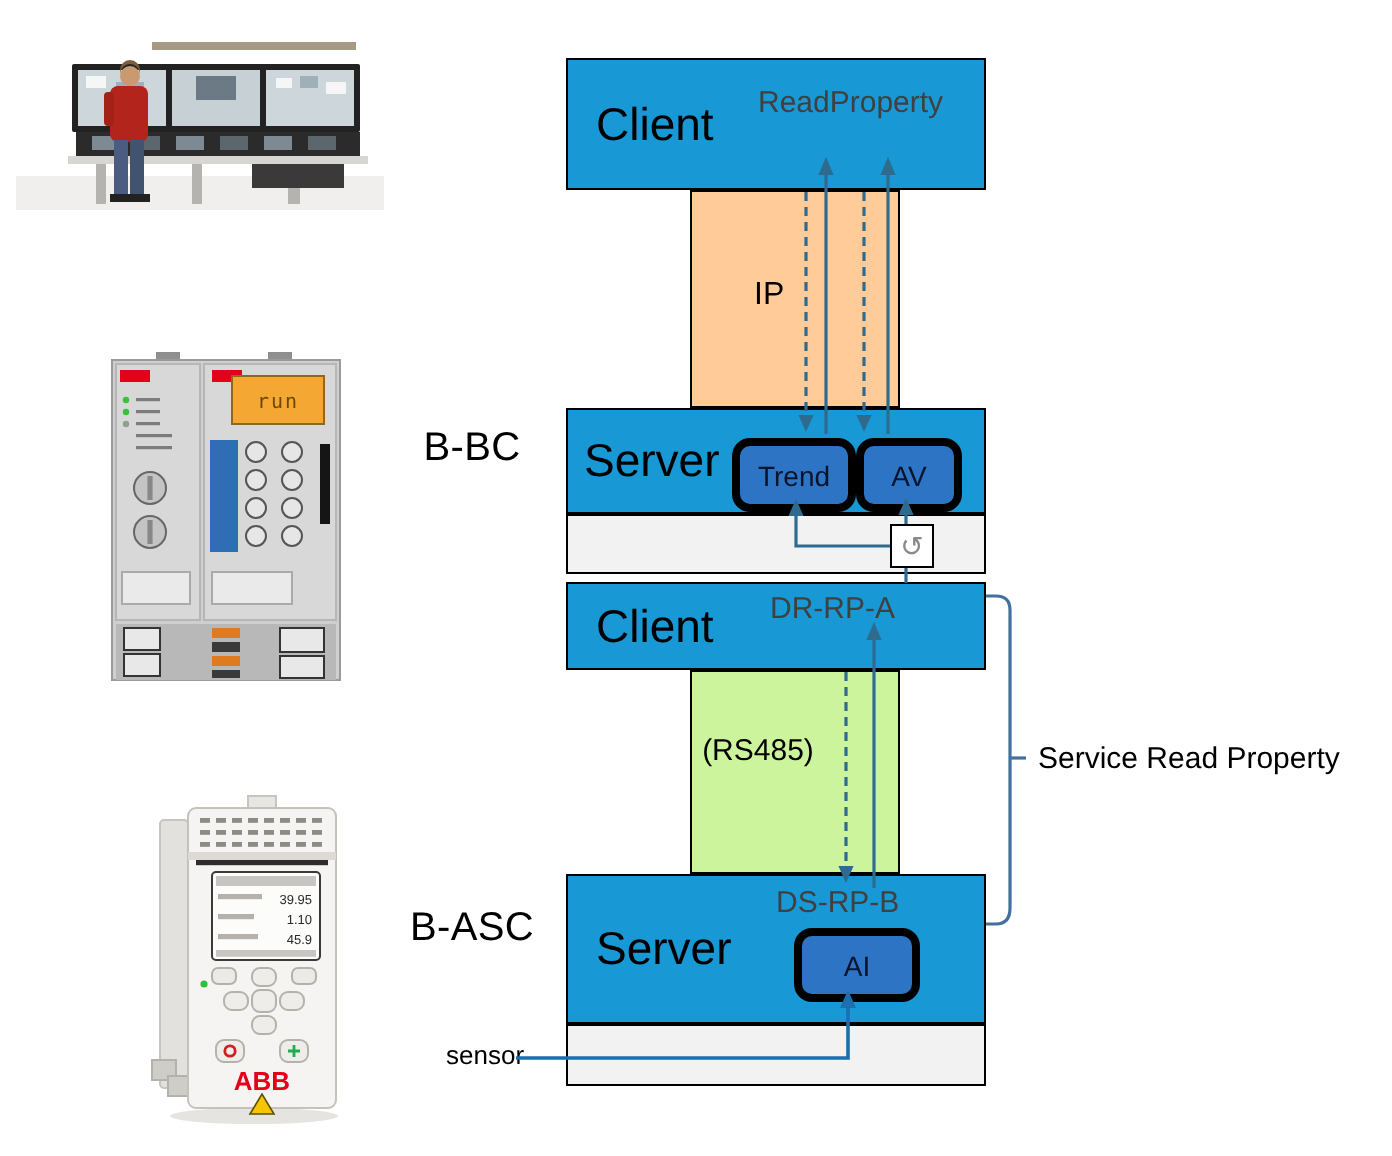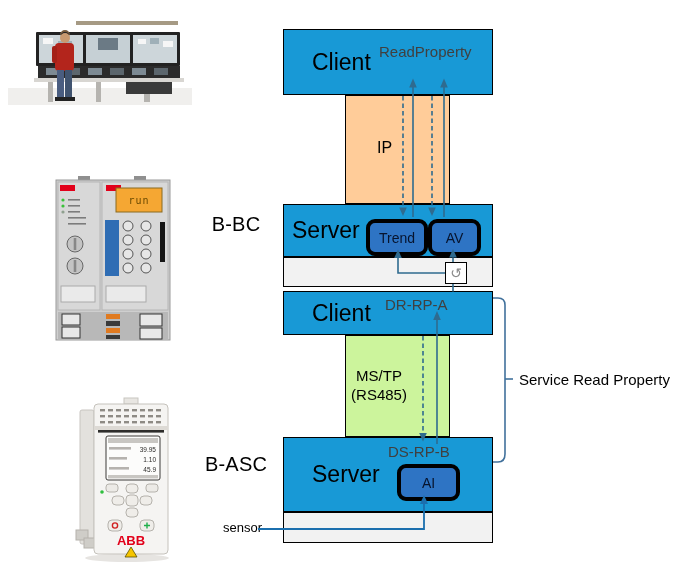--- a/index.html
+++ b/index.html
@@ -3,21 +3,21 @@
 <meta charset="utf-8">
 <style>
   html,body{margin:0;padding:0;background:#fff;}
   .canvas{
     position:relative;width:696px;height:578px;background:#fff;overflow:hidden;
     font-family:"Liberation Sans",sans-serif;color:#000;
   }
   .abs{position:absolute;box-sizing:border-box;}
   .device-label{font-size:20px;text-align:center;letter-spacing:.2px;}
   .block{background:#1899D6;border:1px solid #000;display:flex;align-items:center;}
-  .block-title{font-size:23px;padding-left:28px;color:#000;}
+  .block-title{font-size:23px;padding-left:14px;color:#000;}
   .annotation{position:absolute;font-size:15px;color:#404040;white-space:nowrap;}
   .net-rect{border:1px solid #000;}
   .net-label{position:absolute;font-size:16px;color:#000000;white-space:nowrap;}
   .obj-box{
     position:absolute;background:#2E74C4;border:4px solid #000000;border-radius:9px;
     display:flex;align-items:center;justify-content:center;font-size:14px;color:#07142E;
   }
   .strip{background:#F2F2F2;border:1px solid #000;}
   .refresh-box{
     background:#fff;border:1.5px solid #000;display:flex;align-items:center;justify-content:center;
@@ -197,21 +197,20 @@
   </svg>
 
   <div class="abs device-label" style="left:192px;top:213px;width:88px">B-BC</div>
   <div class="abs device-label" style="left:192px;top:453px;width:88px">B-ASC</div>
 
   <div class="abs net-rect" style="left:345px;top:95px;width:105px;height:109px;background:#FFCC99"></div>
   <div class="net-label" style="left:377px;top:139px">IP</div>
 
   <div class="abs net-rect" style="left:345px;top:335px;width:105px;height:102px;background:#CCF49C"></div>
   <div class="abs" style="left:329px;top:366px;width:100px;text-align:center;font-size:15px;line-height:19px">
-    <div>MS/TP</div>
     <div>(RS485)</div>
   </div>
 
   <div class="abs block" style="left:283px;top:29px;width:210px;height:66px">
     <span class="block-title">Client</span>
   </div>
   <span class="annotation" style="left:379px;top:43px">ReadProperty</span>
 
   <div class="abs block" style="left:283px;top:204px;width:210px;height:53px">
     <span class="block-title" style="padding-left:8px">Server</span>

